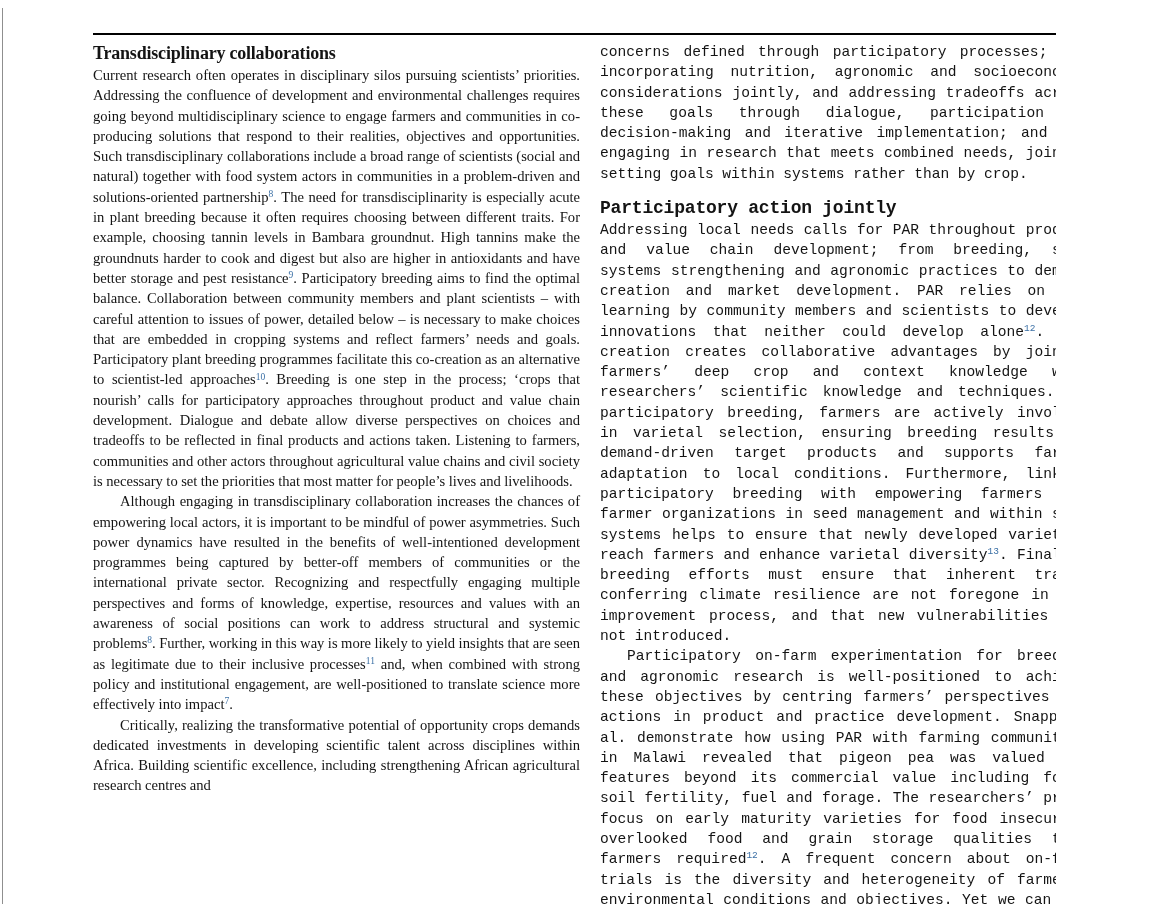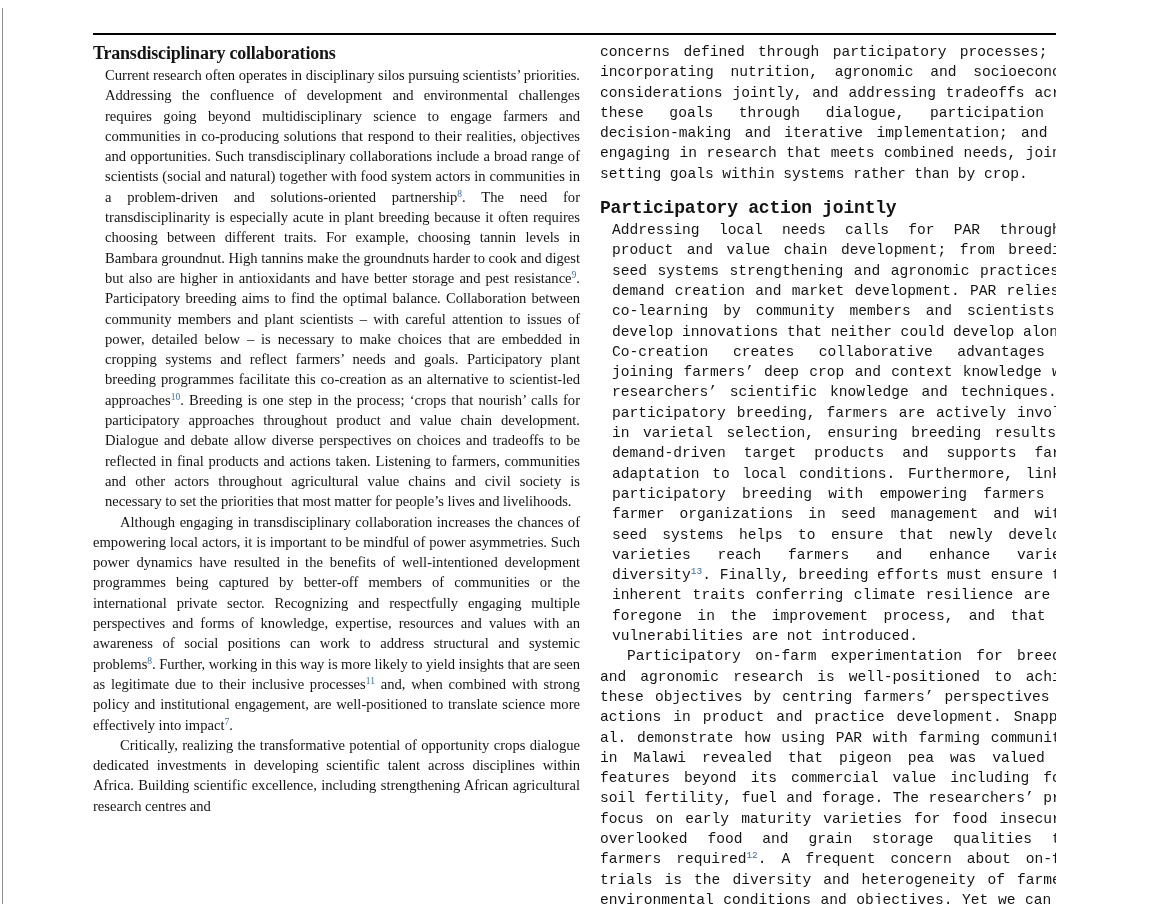--- a/index.html
+++ b/index.html
@@ -42,21 +42,21 @@
   .col-left  { left: 93px; }
   .col-right { left: 600px; font-family: Liberation Mono, monospace; }
   .col h2 {
     font-size: 18px;
     line-height: 22px;
     font-weight: bold;
     margin: 0 0 1px 0;
     text-align: left;
     letter-spacing: -0.2px;
   }
-  .col h2 + p { text-indent: 0; margin-left: 12px; }
+  .col h2 + p { text-indent: 0; }
   .col h2.spaced { margin-top: 13px; }
   .col p {
     margin: 0;
     text-indent: 27px;
   }
   .col p.no-indent { text-indent: 0; }
   .col sup {
     color: var(--link-color, #3a6fa5);
     font-size: 9.5px;
     line-height: 0;
@@ -68,21 +68,21 @@
 </head>
 <body>
 
 <div class="page">
   <div class="edge-line"></div>
   <div class="top-rule"></div>
   <div class="col col-left">
       <h2>Transdisciplinary collaborations</h2>
       <p class="no-indent">Current research often operates in disciplinary silos pursuing scientists’ priorities. Addressing the confluence of development and environmental challenges requires going beyond multidisciplinary science to engage farmers and communities in co-producing solutions that respond to their realities, objectives and opportunities. Such transdisciplinary collaborations include a broad range of scientists (social and natural) together with food system actors in communities in a problem-driven and solutions-oriented partnership<sup>8</sup>. The need for transdisciplinarity is especially acute in plant breeding because it often requires choosing between different traits. For example, choosing tannin levels in Bambara groundnut. High tannins make the groundnuts harder to cook and digest but also are higher in antioxidants and have better storage and pest resistance<sup>9</sup>. Participatory breeding aims to find the optimal balance. Collaboration between community members and plant scientists – with careful attention to issues of power, detailed below – is necessary to make choices that are embedded in cropping systems and reflect farmers’ needs and goals. Participatory plant breeding programmes facilitate this co-creation as an alternative to scientist-led approaches<sup>10</sup>. Breeding is one step in the process; ‘crops that nourish’ calls for participatory approaches throughout product and value chain development. Dialogue and debate allow diverse perspectives on choices and tradeoffs to be reflected in final products and actions taken. Listening to farmers, communities and other actors throughout agricultural value chains and civil society is necessary to set the priorities that most matter for people’s lives and livelihoods.</p>
       <p>Although engaging in transdisciplinary collaboration increases the chances of empowering local actors, it is important to be mindful of power asymmetries. Such power dynamics have resulted in the benefits of well-intentioned development programmes being captured by better-off members of communities or the international private sector. Recognizing and respectfully engaging multiple perspectives and forms of knowledge, expertise, resources and values with an awareness of social positions can work to address structural and systemic problems<sup>8</sup>. Further, working in this way is more likely to yield insights that are seen as legitimate due to their inclusive processes<sup>11</sup> and, when combined with strong policy and institutional engagement, are well-positioned to translate science more effectively into impact<sup>7</sup>.</p>
-      <p>Critically, realizing the transformative potential of opportunity crops dialogue dedicated investments in developing scientific talent across disciplines within Africa. Building scientific excellence, including strengthening African agricultural research centres and</p>
+      <p>Critically, realizing the transformative potential of opportunity crops demands dedicated investments in developing scientific talent across disciplines within Africa. Building scientific excellence, including strengthening African agricultural research centres and</p>
     </div>
   <div class="col col-right">
       <p class="no-indent">concerns defined through participatory processes; (2) incorporating nutrition, agronomic and socioeconomic considerations jointly, and addressing tradeoffs across these goals through dialogue, participation in decision-making and iterative implementation; and (3) engaging in research that meets combined needs, jointly setting goals within systems rather than by crop.</p>
       <h2 class="spaced">Participatory action jointly</h2>
       <p class="no-indent">Addressing local needs calls for PAR throughout product and value chain development; from breeding, seed systems strengthening and agronomic practices to demand creation and market development. PAR relies on co-learning by community members and scientists to develop innovations that neither could develop alone<sup>12</sup>. Co-creation creates collaborative advantages by joining farmers’ deep crop and context knowledge with researchers’ scientific knowledge and techniques. In participatory breeding, farmers are actively involved in varietal selection, ensuring breeding results in demand-driven target products and supports farmer adaptation to local conditions. Furthermore, linking participatory breeding with empowering farmers and farmer organizations in seed management and within seed systems helps to ensure that newly developed varieties reach farmers and enhance varietal diversity<sup>13</sup>. Finally, breeding efforts must ensure that inherent traits conferring climate resilience are not foregone in the improvement process, and that new vulnerabilities are not introduced.</p>
       <p>Participatory on-farm experimentation for breeding and agronomic research is well-positioned to achieve these objectives by centring farmers’ perspectives and actions in product and practice development. Snapp et al. demonstrate how using PAR with farming communities in Malawi revealed that pigeon pea was valued for features beyond its commercial value including food, soil fertility, fuel and forage. The researchers’ prior focus on early maturity varieties for food insecurity overlooked food and grain storage qualities that farmers required<sup>12</sup>. A frequent concern about on-farm trials is the diversity and heterogeneity of farmers’ environmental conditions and objectives. Yet we can now integrate evidence from examples working with farmers across ecologies and scales<sup>13</sup> and have new tools to manage this complexity; modern data collection, sensor systems and analytics can address high variability on-farm and generate reliable generalizable results.</p>
       <p>There are many stakeholders to consider. Participatory research goals should be collaboratively driven by farmers, food processors, than and/or food preparers and consumers to develop and bring</p>
     </div>
 </div>
 

